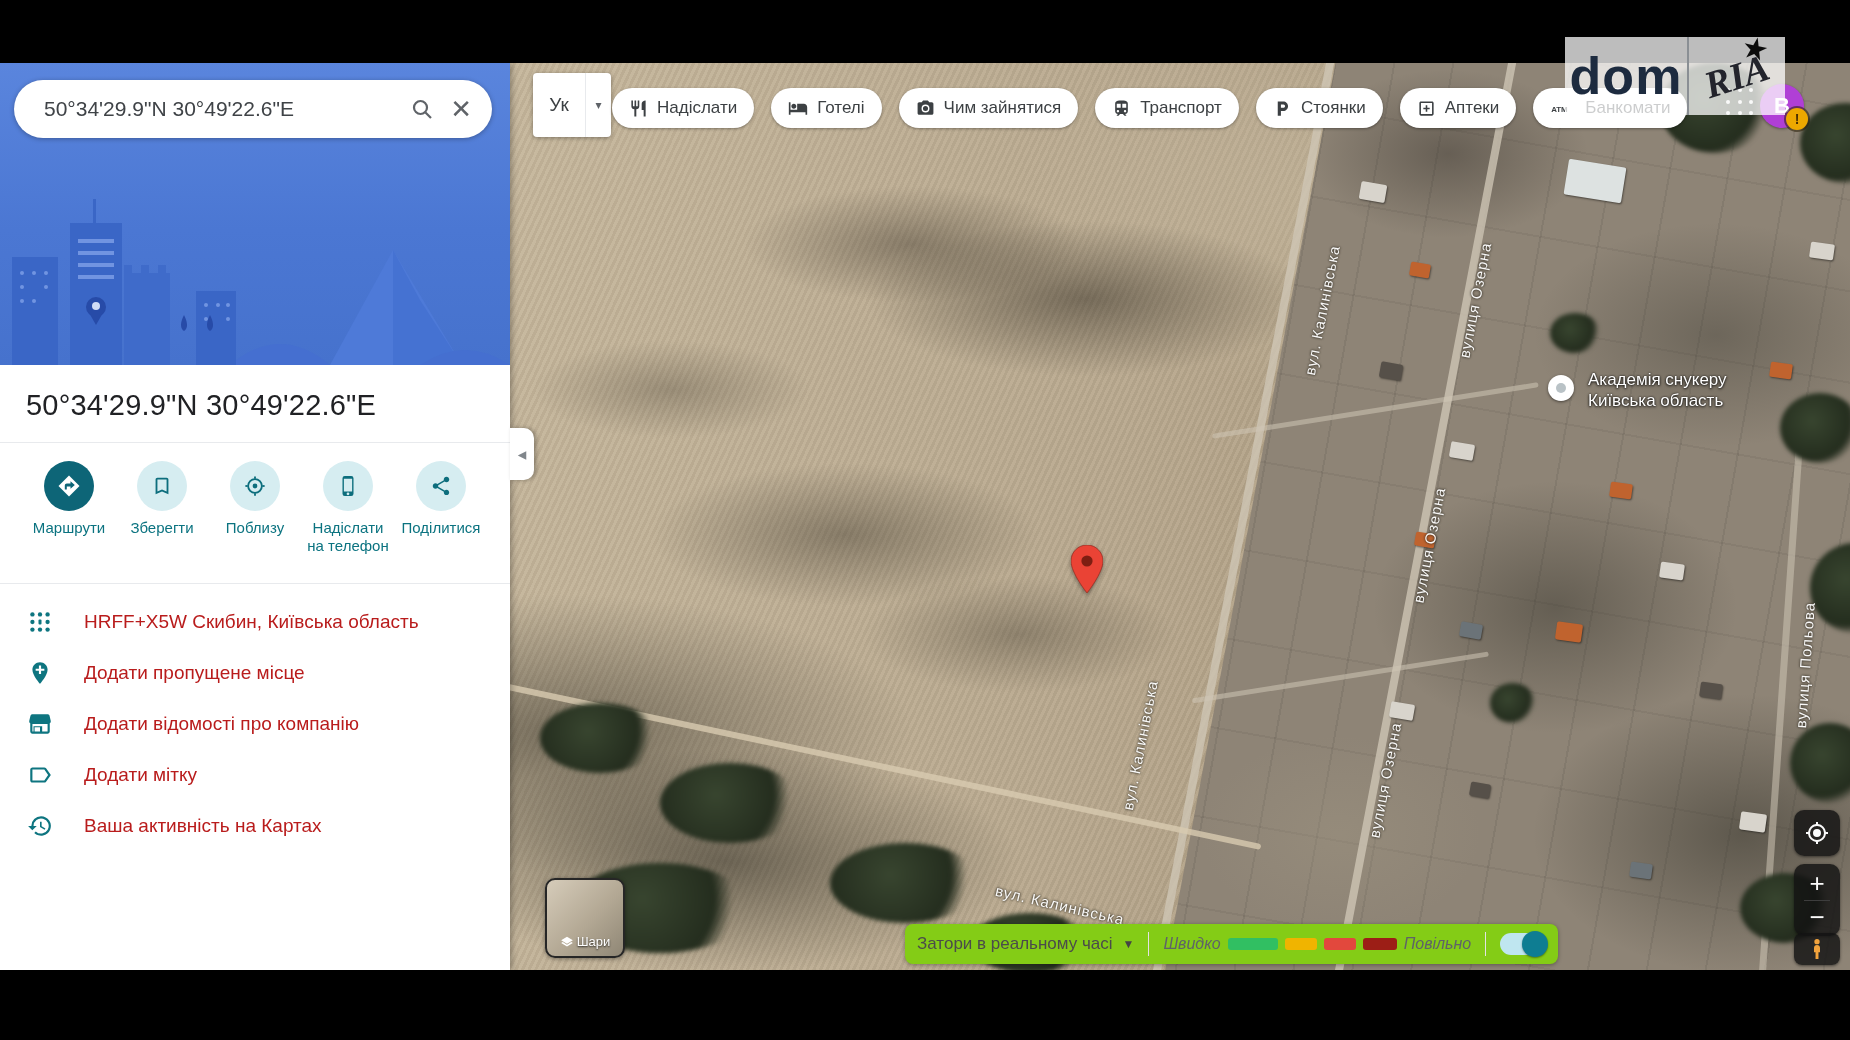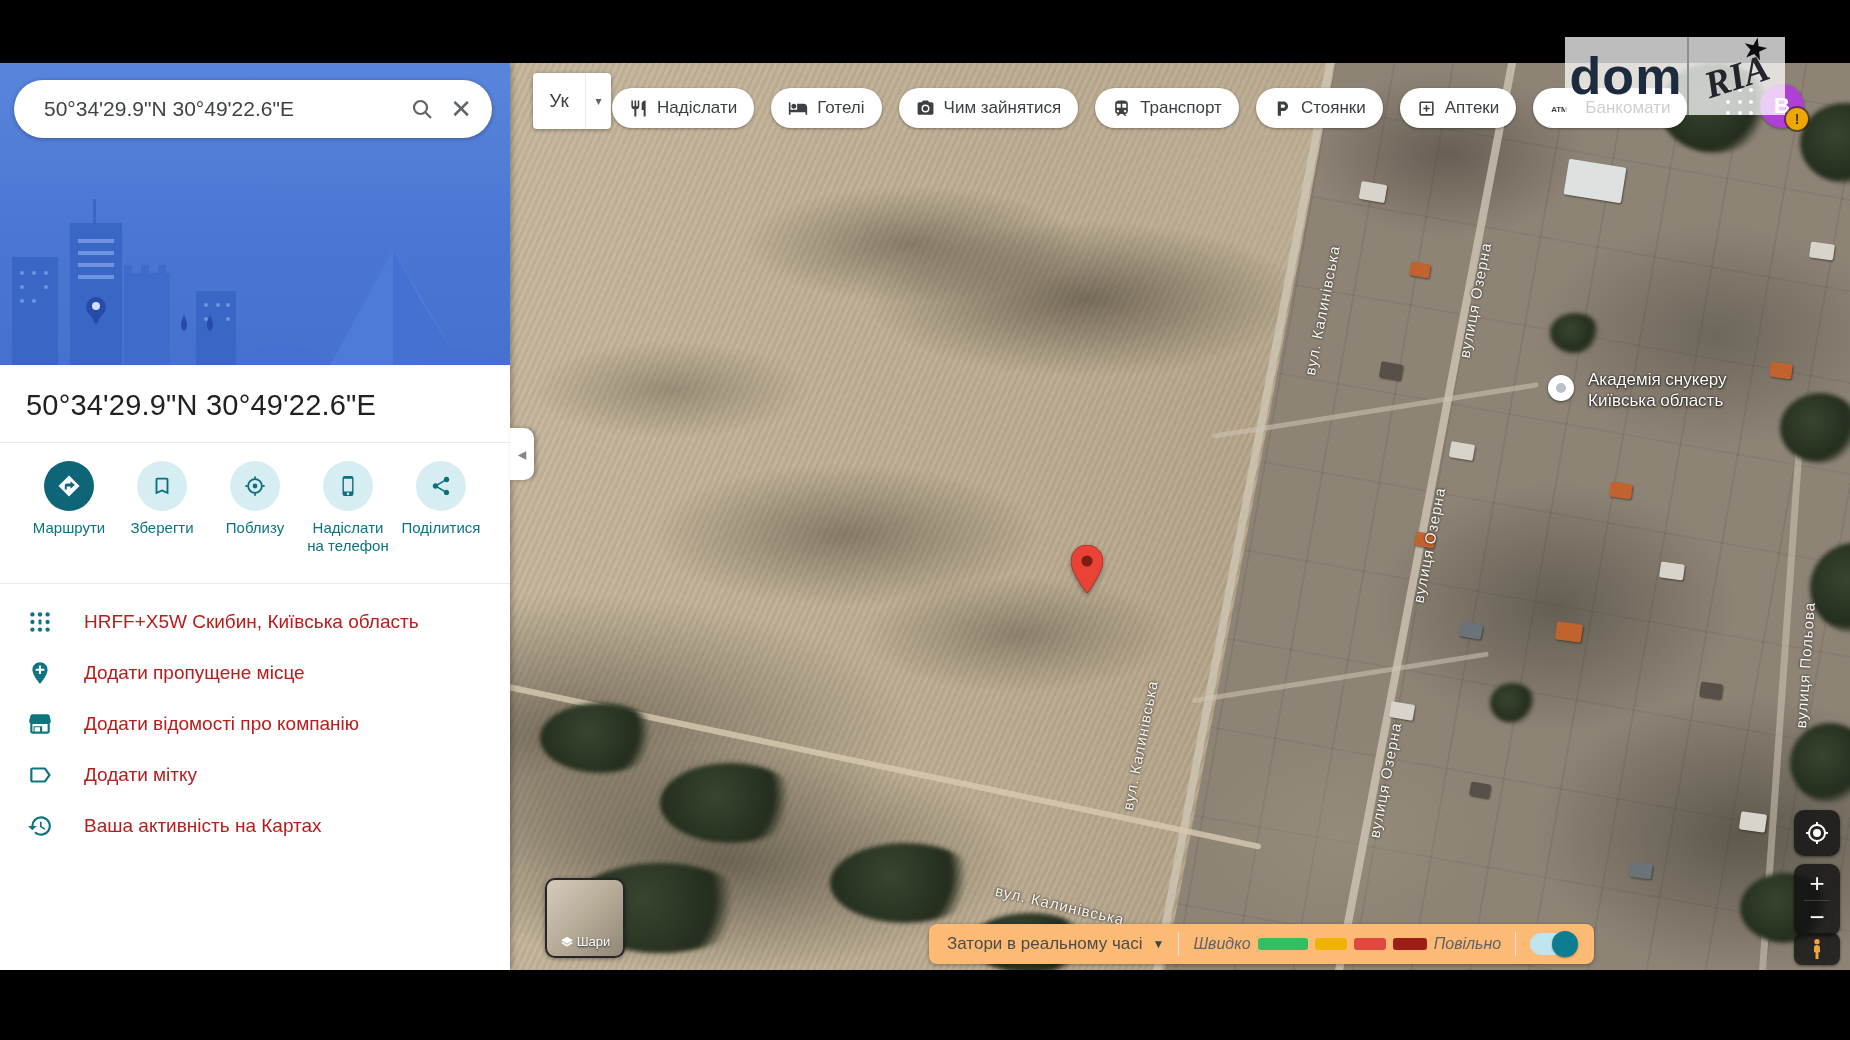--- a/index.html
+++ b/index.html
@@ -68,36 +68,36 @@
   .action .lbl{font-size:15px;color:#0b7380;text-align:center;line-height:18px;}
   .menu{padding:12px 0 0;}
   .menu-item{display:flex;align-items:center;gap:30px;padding:0 26px;height:51px;cursor:pointer;}
   .menu-item .mi{width:28px;height:28px;color:#0e7580;flex:0 0 auto;display:flex;align-items:center;justify-content:center;}
   .menu-item .mt{font-size:19px;color:#b91c1c;white-space:nowrap;}
   .collapse-tab{position:absolute;left:510px;top:428px;width:24px;height:52px;background:#fff;z-index:31;
     border-radius:0 10px 10px 0;box-shadow:2px 0 4px rgba(0,0,0,.3);display:flex;align-items:center;justify-content:center;
     color:#80868b;font-size:17px;cursor:pointer;}
 
   
-  .langbox{position:absolute;left:533px;top:73px;width:78px;height:56px;background:#fff;border-radius:4px;z-index:10;
+  .langbox{position:absolute;left:533px;top:73px;width:78px;height:64px;background:#fff;border-radius:4px;z-index:10;
     box-shadow:0 1px 4px rgba(0,0,0,.35);display:flex;align-items:stretch;cursor:pointer;}
   .langbox .lg{flex:1;display:flex;align-items:center;justify-content:center;font-size:19px;color:#3c4043;}
   .langbox .lc{width:26px;display:flex;align-items:center;justify-content:center;font-size:12px;color:#5f6368;border-left:1px solid #e8eaed;}
   .chips{position:absolute;left:612px;top:88px;display:flex;gap:17px;z-index:10;}
   .chip{height:40px;background:#fff;border-radius:20px;box-shadow:0 1px 3px rgba(0,0,0,.35);
     display:flex;align-items:center;gap:9px;padding:0 17px;font-size:17px;font-weight:500;color:#3c4043;cursor:pointer;white-space:nowrap;}
   .chip svg{color:#3c4043;}
 
   
   .layersbtn{position:absolute;left:545px;top:878px;width:80px;height:80px;border-radius:10px;z-index:10;cursor:pointer;
     border:2px solid #262626;background:linear-gradient(135deg,#d6ccba 0%,#b3a894 55%,#8f8675 100%);
     box-shadow:0 1px 4px rgba(0,0,0,.4);display:flex;align-items:flex-end;justify-content:center;padding-bottom:7px;}
   .layersbtn .ll{display:flex;align-items:center;gap:3px;color:#fff;font-size:13px;text-shadow:0 1px 2px rgba(0,0,0,.8);}
-  .trafficbar{position:absolute;left:905px;top:924px;height:40px;background:#fdba74;border-radius:8px;z-index:10;
-    box-shadow:0 1px 4px rgba(0,0,0,.35);display:flex;align-items:center;padding:0 18px;gap:14px;margin-left:24px;}
+  .trafficbar{position:absolute;left:905px;top:924px;height:40px;background:#84cc16;border-radius:8px;z-index:10;
+    box-shadow:0 1px 4px rgba(0,0,0,.35);display:flex;align-items:center;padding:0 12px;gap:14px;}
   .trafficbar .tl{font-size:17px;color:#4b4b4b;white-space:nowrap;cursor:pointer;display:flex;align-items:center;gap:10px;}
   .trafficbar .caret{font-size:12px;color:#444;}
   .vdiv{width:1px;height:24px;background:#e3e3e3;}
   .legend{display:flex;align-items:center;gap:7px;}
   .legend .lt{font-size:16px;font-style:italic;color:#5f6368;white-space:nowrap;}
   .seg{height:12px;border-radius:3px;}
   .toggle{position:relative;width:46px;height:22px;border-radius:11px;background:#bfe6f0;cursor:pointer;}
   .toggle .knob{position:absolute;right:-2px;top:-2px;width:26px;height:26px;border-radius:50%;background:#0e7d92;box-shadow:0 1px 2px rgba(0,0,0,.4);}
 
   .rc{position:absolute;left:1794px;width:46px;background:rgba(18,18,18,.82);z-index:10;border-radius:10px;

